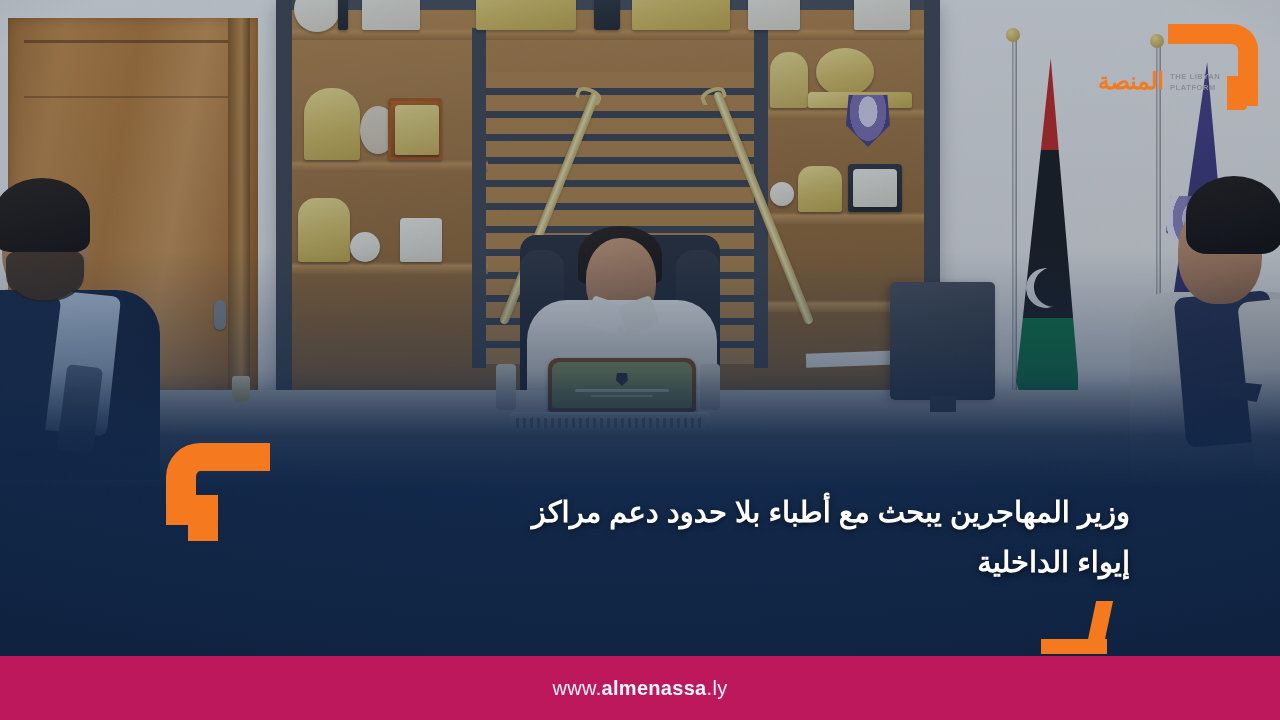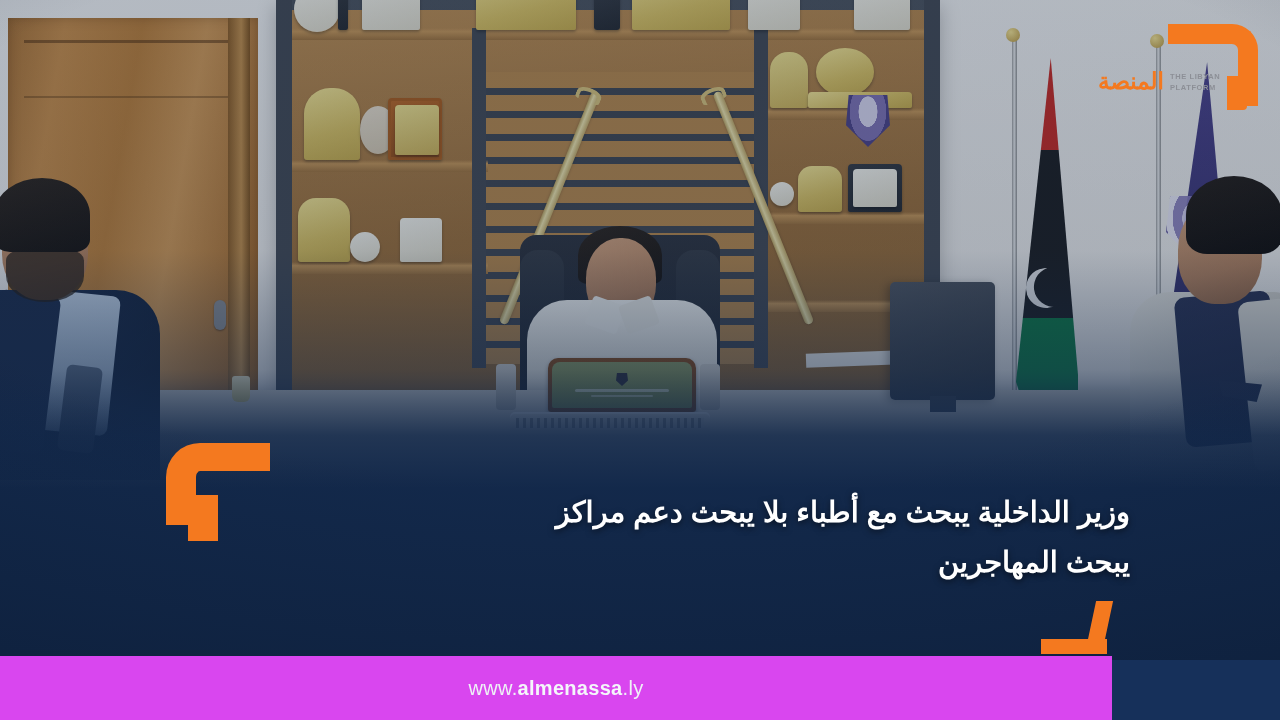--- a/index.html
+++ b/index.html
@@ -197,22 +197,22 @@
               rgba(19,41,75,.30) 38%,
               rgba(19,41,75,.55) 56%,
               rgba(19,41,75,.92) 66%,
               #13294b 74%, #13294b 100%);
           pointer-events:none; }
   .vignette { position:absolute; left:0; top:0; width:1280px; height:660px;
           background:radial-gradient(130% 95% at 50% 30%,rgba(0,0,0,0) 45%,rgba(6,18,38,.45) 100%);
           pointer-events:none; }
 
   
-  .footer { position:absolute; left:0; bottom:0; width:1112px; height:64px;
-          background:#d946ef; display:flex; align-items:center;
+  .footer { position:absolute; left:0; bottom:0; width:1280px; height:64px;
+          background:#be185d; display:flex; align-items:center;
           justify-content:center; }
   .url { font-size:20px; letter-spacing:.3px; color:#f4f6fa; }
   .url b { font-weight:700; }
   .url span.light { font-weight:300; color:#eef1f6; }
 
   
   .logo { position:absolute; right:18px; top:10px; width:225px; height:95px;
           display:flex; align-items:flex-start; }
   .logo-mark { position:absolute; right:4px; top:14px; width:74px; height:70px; }
   .logo-mark:before { content:""; position:absolute; right:0; top:0;
@@ -394,21 +394,21 @@
 
   <div class="bracket-open">
     <div class="bracket-open-tail"></div>
   </div>
   <div class="bracket-close">
     <div class="bracket-close-v"></div>
     <div class="bracket-close-h"></div>
   </div>
 
   <div class="headline">
-    <div>وزير الداخلية يبحث مع أطباء بلا يبحث دعم مراكز</div>
-    <div>يبحث المهاجرين</div>
+    <div>وزير المهاجرين يبحث مع أطباء بلا حدود دعم مراكز</div>
+    <div>إيواء الداخلية</div>
   </div>
 
   <div class="footer">
     <div class="url"><span class="light">www.</span><b>almenassa</b><span class="light">.ly</span></div>
   </div>
 
 </div>
 
 </body></html>

